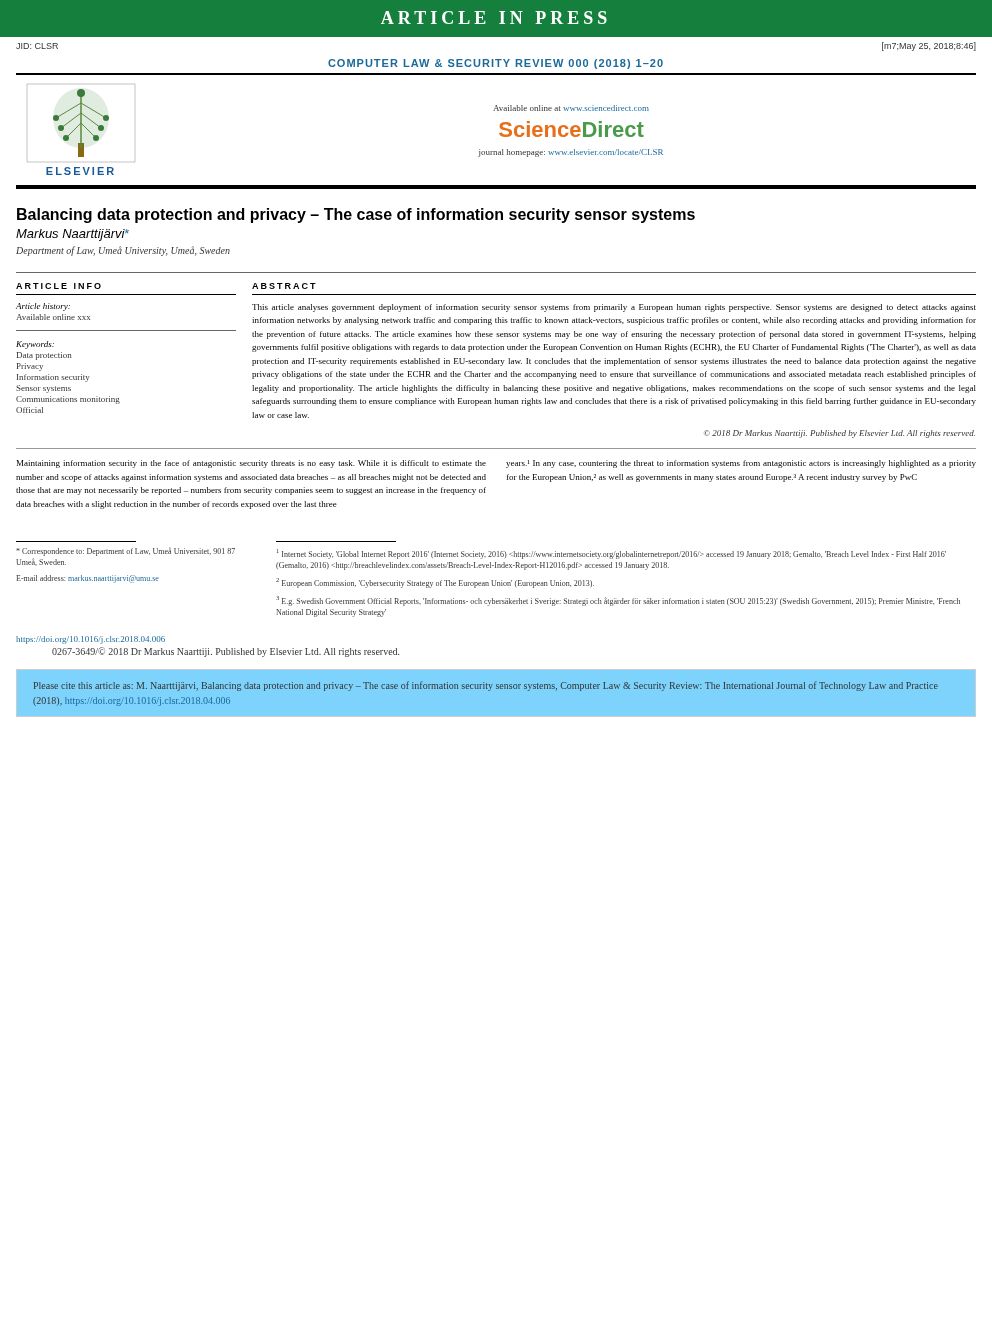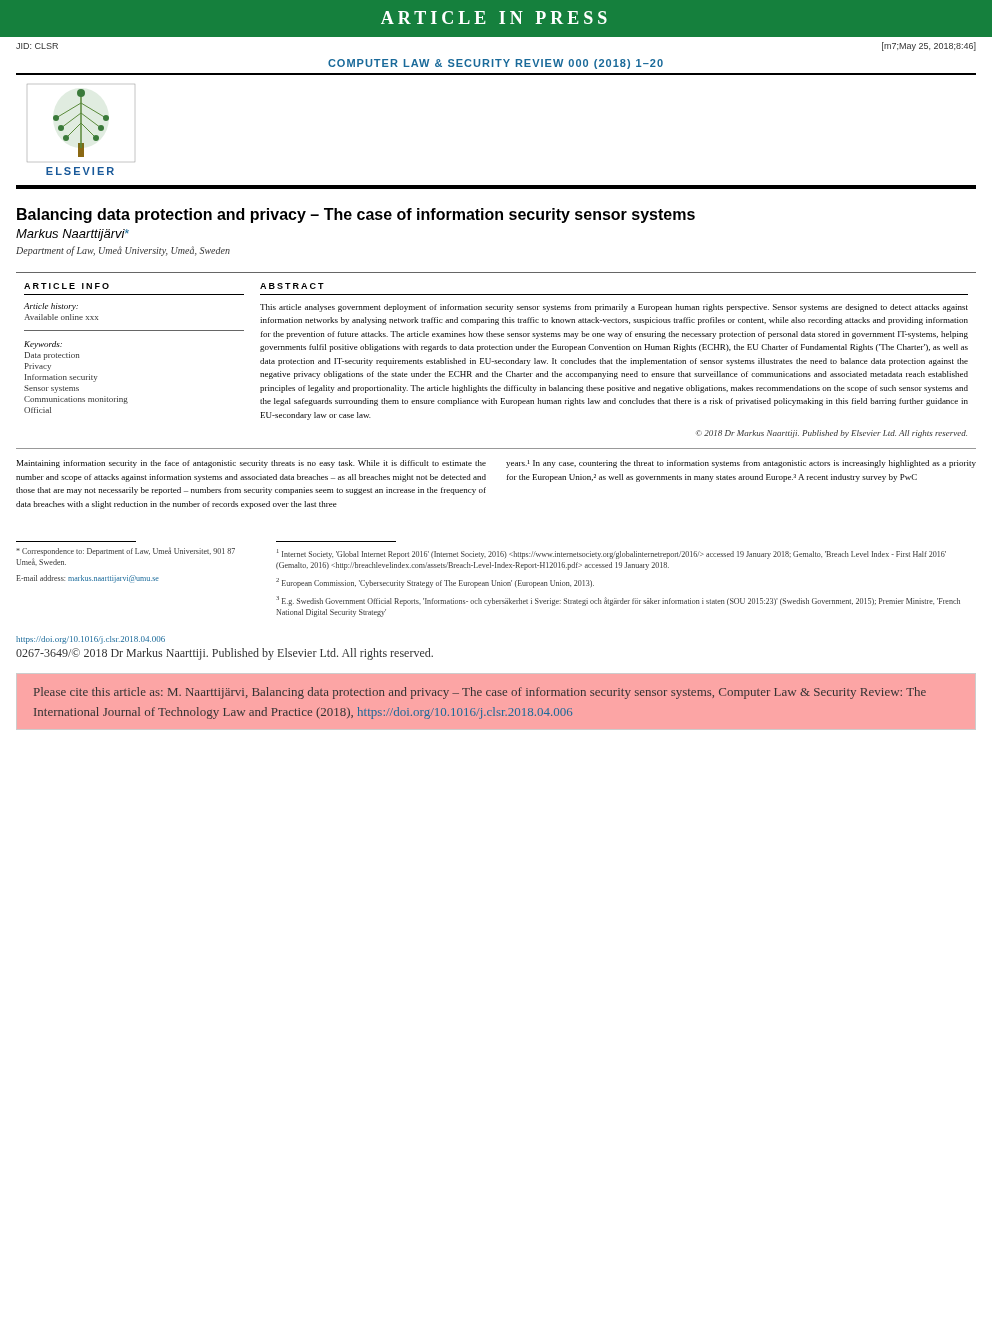--- a/index.html
+++ b/index.html
@@ -185,21 +185,21 @@
 
     .section-divider {
       border: none;
       border-top: 1px solid #666;
       margin: 4px 0 8px 0;
     }
 
     
     .two-col-section {
       display: flex;
-      padding: 0 24px;
+      padding: 0 16px;
       gap: 16px;
     }
 
     .left-col {
       width: 220px;
       flex-shrink: 0;
     }
 
     .right-col {
       flex: 1;
@@ -333,32 +333,33 @@
       margin-top: 8px;
     }
 
     .doi-link {
       color: #1a6a9a;
       font-size: 9px;
       text-decoration: none;
     }
 
     .issn-line {
-      font-size: 12px;
+      font-size: 10px;
       color: #333;
       margin-top: 2px;
+      margin-left: 36px;
     }
 
     
     .citation-box {
-      background: #fca5a5;
+      background: #7dd3fc;
       border: 1px solid #ccc;
       padding: 8px 16px;
       margin: 8px 16px 0 16px;
-      font-size: 13px;
+      font-size: 10px;
       line-height: 1.5;
       color: #333;
     }
 
     .citation-box a {
       color: #1a6a9a;
       text-decoration: none;
     }
 
     
@@ -406,20 +407,31 @@
       <circle cx="75" cy="45" r="3" fill="#3a7a3a"></circle>
       <circle cx="40" cy="55" r="3" fill="#3a7a3a"></circle>
       <circle cx="70" cy="55" r="3" fill="#3a7a3a"></circle>
       <circle cx="55" cy="10" r="4" fill="#3a7a3a"></circle>
 
       <rect x="1" y="1" width="108" height="78" fill="none" stroke="#888" stroke-width="0.5"></rect>
     </svg>
     <div class="elsevier-label">ELSEVIER</div>
   </div>
 
+  <div class="header-center">
+    <div class="available-online">
+      <span>Available online at</span>
+      <a href="#">www.sciencedirect.com</a>
+    </div>
+    <div class="sciencedirect-title"><span style="color:#e86f1a">Science</span><span style="color:#4a9a4a">Direct</span></div>
+    <div class="journal-homepage">
+      <span>journal homepage:</span>
+      <a href="#">www.elsevier.com/locate/CLSR</a>
+    </div>
+  </div>
 
 </div>
 
 <hr class="main-divider-thick">
 <hr class="main-divider-thin">
 
 <div class="article-title-section">
   <div class="article-title">Balancing data protection and privacy – The case of information security sensor systems</div>
   <div class="author-name">
     <span>Markus Naarttijärvi</span><span class="asterisk">*</span>

